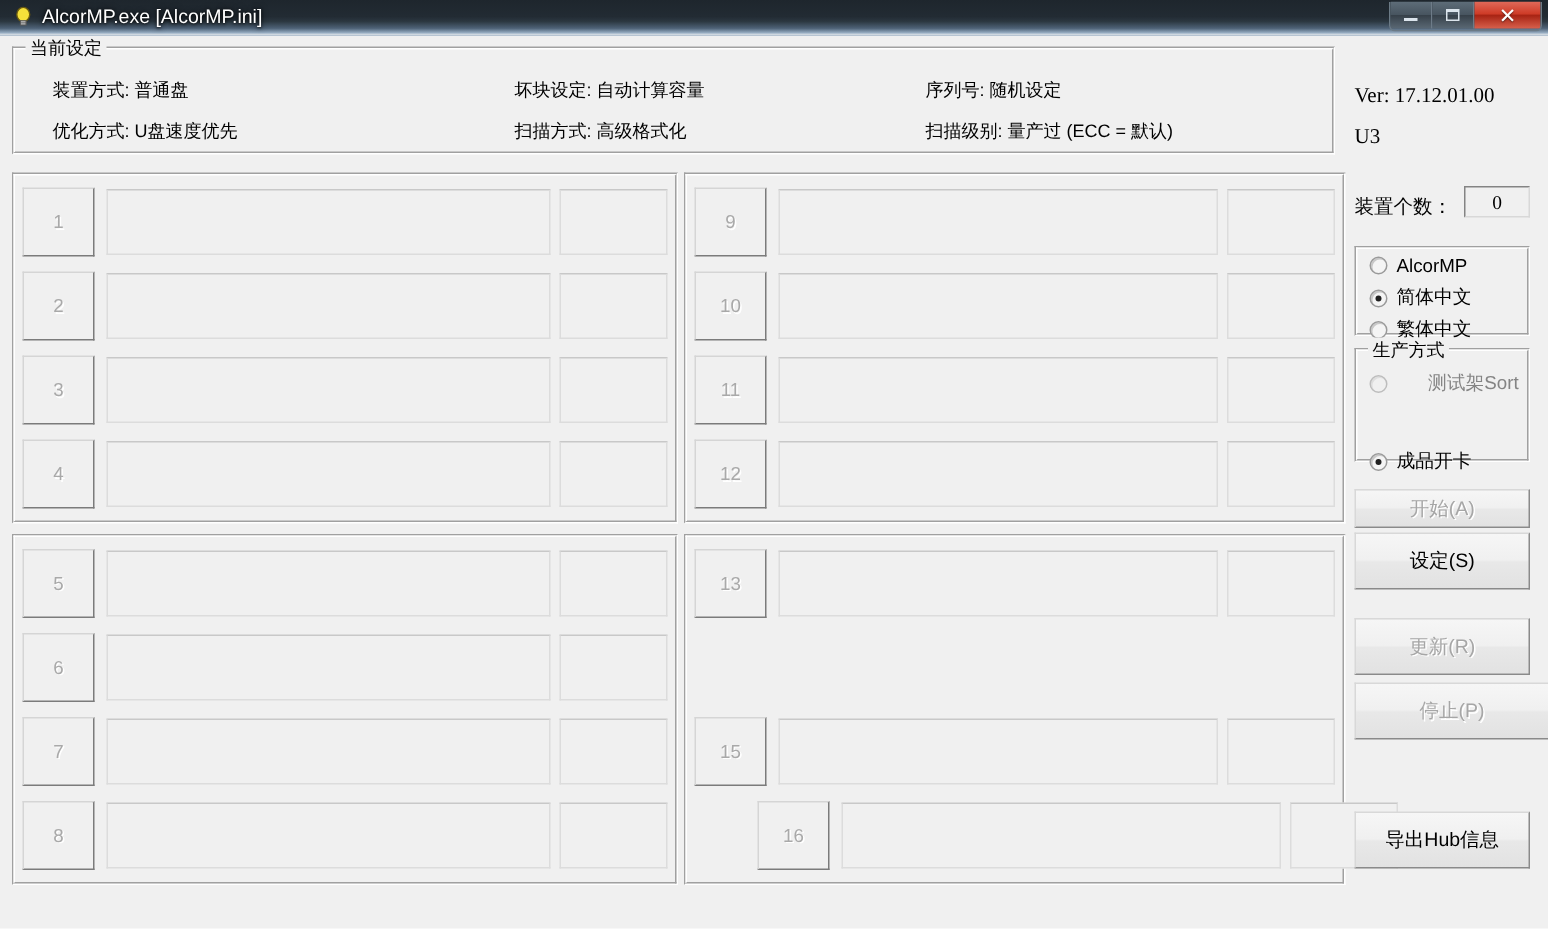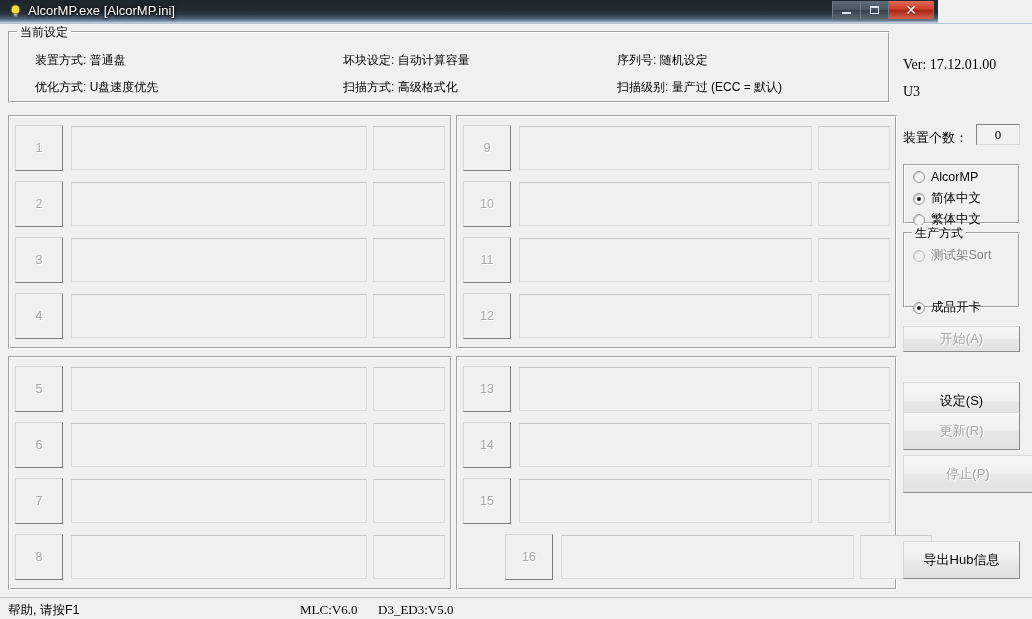--- a/index.html
+++ b/index.html
@@ -21,21 +21,21 @@
     height: 619px;
     box-sizing: border-box;
     background: #f0f0f0;
     overflow: hidden;
   }
 
   
   .titlebar {
     position: absolute;
     left: 0; top: 0;
-    width: 938px;
+    width: 1032px;
     height: 23px;
     background: linear-gradient(180deg,
         #1e262d 0%,
         #222b33 48%,
         #2b3740 62%,
         #4e6277 82%,
         #8fa5ba 94%,
         #cfdae5 100%);
     box-sizing: border-box;
   }
@@ -425,25 +425,20 @@
         </div>
       </div>
 
     <div class="slot-panel" id="panel-3" style="left:456px; top:332px; width:441px; height:234px;">
         <div class="sp-inner"></div>
         <div class="slot-row" style="top: 9px; width: 429px;">
           <div class="slot-num">13</div>
           <div class="slot-main" style="width: 293px;"></div>
           <div class="slot-side" style="left: 355px; width: 72px;"></div>
         </div>
-        <div class="slot-row" style="top: 65px; width: 429px;">
-          <div class="slot-num">14</div>
-          <div class="slot-main" style="width: 293px;"></div>
-          <div class="slot-side" style="left: 355px; width: 72px;"></div>
-        </div>
         <div class="slot-row" style="top: 121px; width: 429px;">
           <div class="slot-num">15</div>
           <div class="slot-main" style="width: 293px;"></div>
           <div class="slot-side" style="left: 355px; width: 72px;"></div>
         </div>
         <div class="slot-row" style="top: 177px; width: 429px; margin-left: 42px;">
           <div class="slot-num">16</div>
           <div class="slot-main" style="width: 293px;"></div>
           <div class="slot-side" style="left: 355px; width: 72px;"></div>
         </div>
@@ -468,45 +463,40 @@
     </div>
     <div class="radio-row" style="left:913px; top:187px;">
       <span class="radio-mark"></span>
       <span class="radio-label">繁体中文</span>
     </div>
 
     <div class="groupbox" id="production-group" style="left:903px; top:208px; width:117px; height:76px;">
       <div class="gb-inner"></div>
       <span class="gb-title">生产方式</span>
     </div>
-    <div class="radio-row" style="left:913px; top:223px;">
+    <div class="radio-row" style="left:913px; top:223px;gap:21px;">
       <span class="radio-mark disabled"></span>
       <span class="radio-label dim">测试架Sort</span>
     </div>
     <div class="radio-row" style="left:913px; top:253px;margin-top:22px;">
       <span class="radio-mark checked"></span>
       <span class="radio-label">成品开卡</span>
     </div>
 
     <div class="btn disabled" style="left:903px; top:302px; width:117px; height:26px;">
       <span>开始(A)</span>
     </div>
-    <div class="btn" style="left:903px; top:358px; width:117px; height:38px;">
+    <div class="btn" style="left:903px; top:331px; width:117px; height:38px;">
       <span>设定(S)</span>
     </div>
     <div class="btn disabled" style="left:903px; top:388px; width:117px; height:38px;">
       <span>更新(R)</span>
     </div>
     <div class="btn disabled" style="left:903px; top:431px; width:130px; height:38px;">
       <span>停止(P)</span>
     </div>
     <div class="btn" style="left:903px; top:517px; width:117px; height:38px;">
       <span>导出Hub信息</span>
     </div>
 
-    <div class="statusbar">
-      <span class="status-item" style="left:8px;">帮助, 请按F1</span>
-      <span class="status-item serif" style="left:300px;">MLC:V6.0</span>
-      <span class="status-item serif" style="left:378px;">D3_ED3:V5.0</span>
-    </div>
 
   </div>
 </div>
 
 </body></html>

